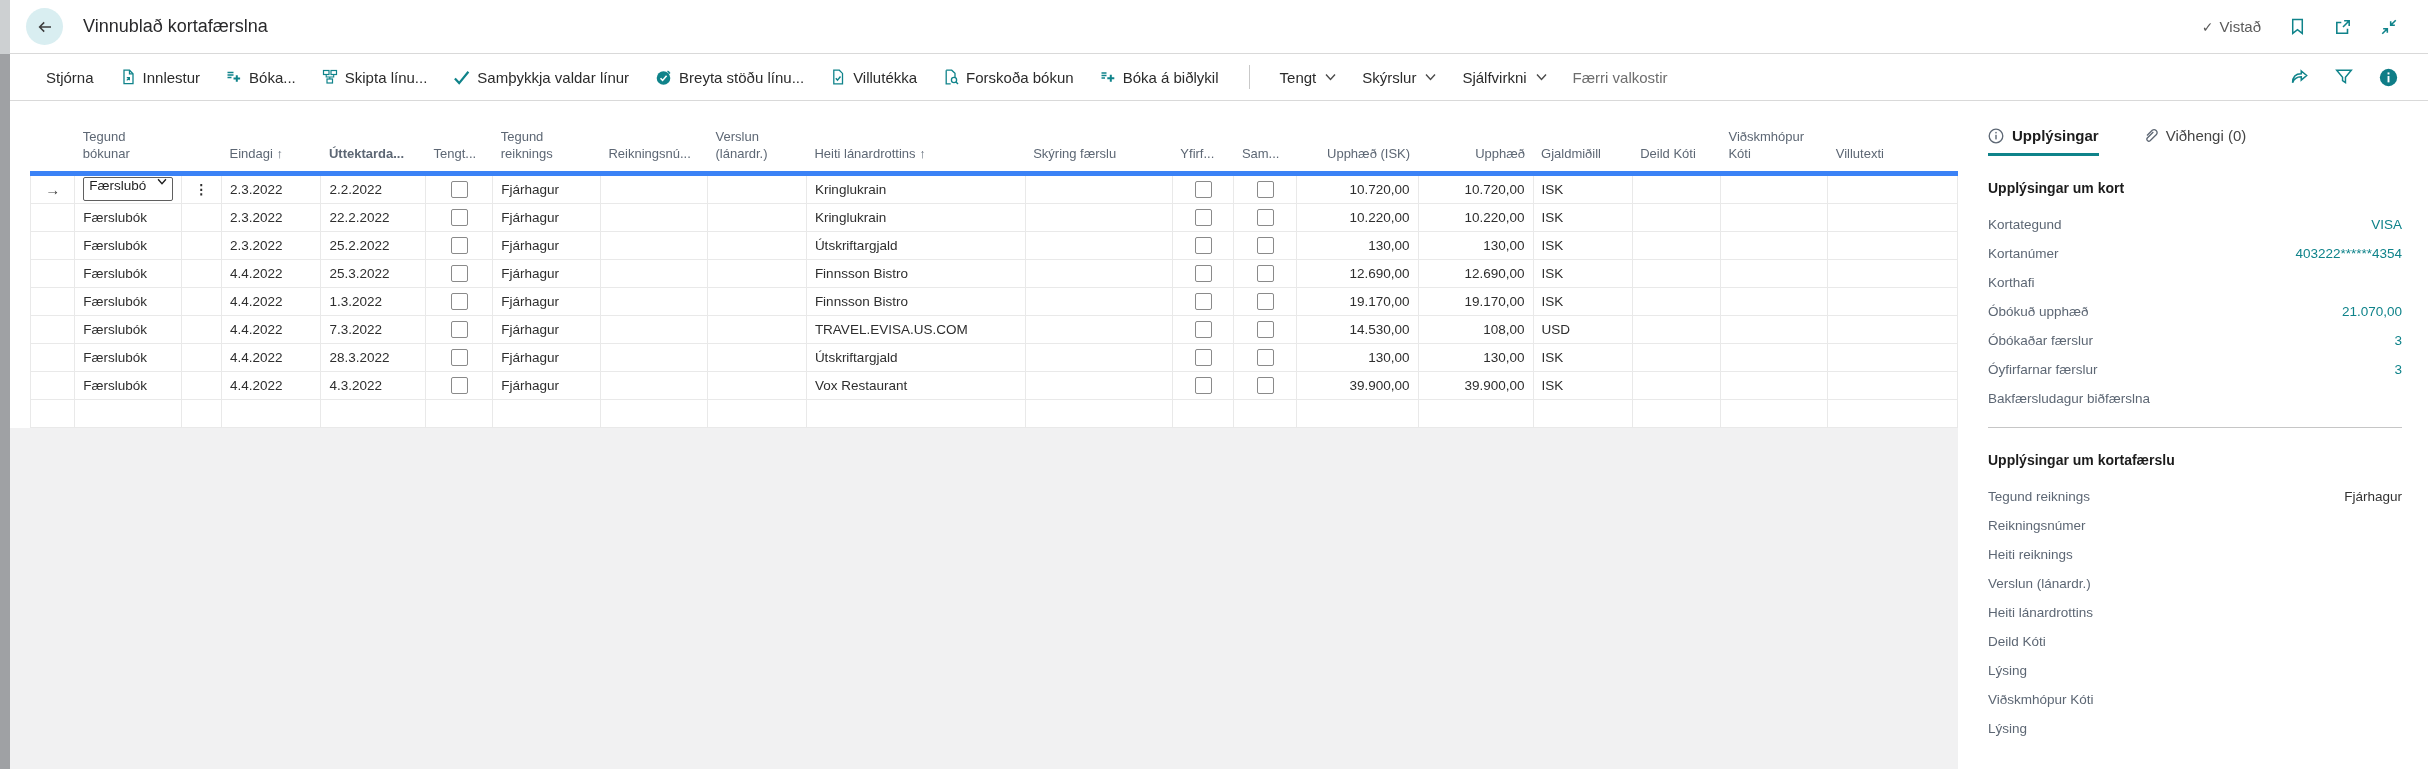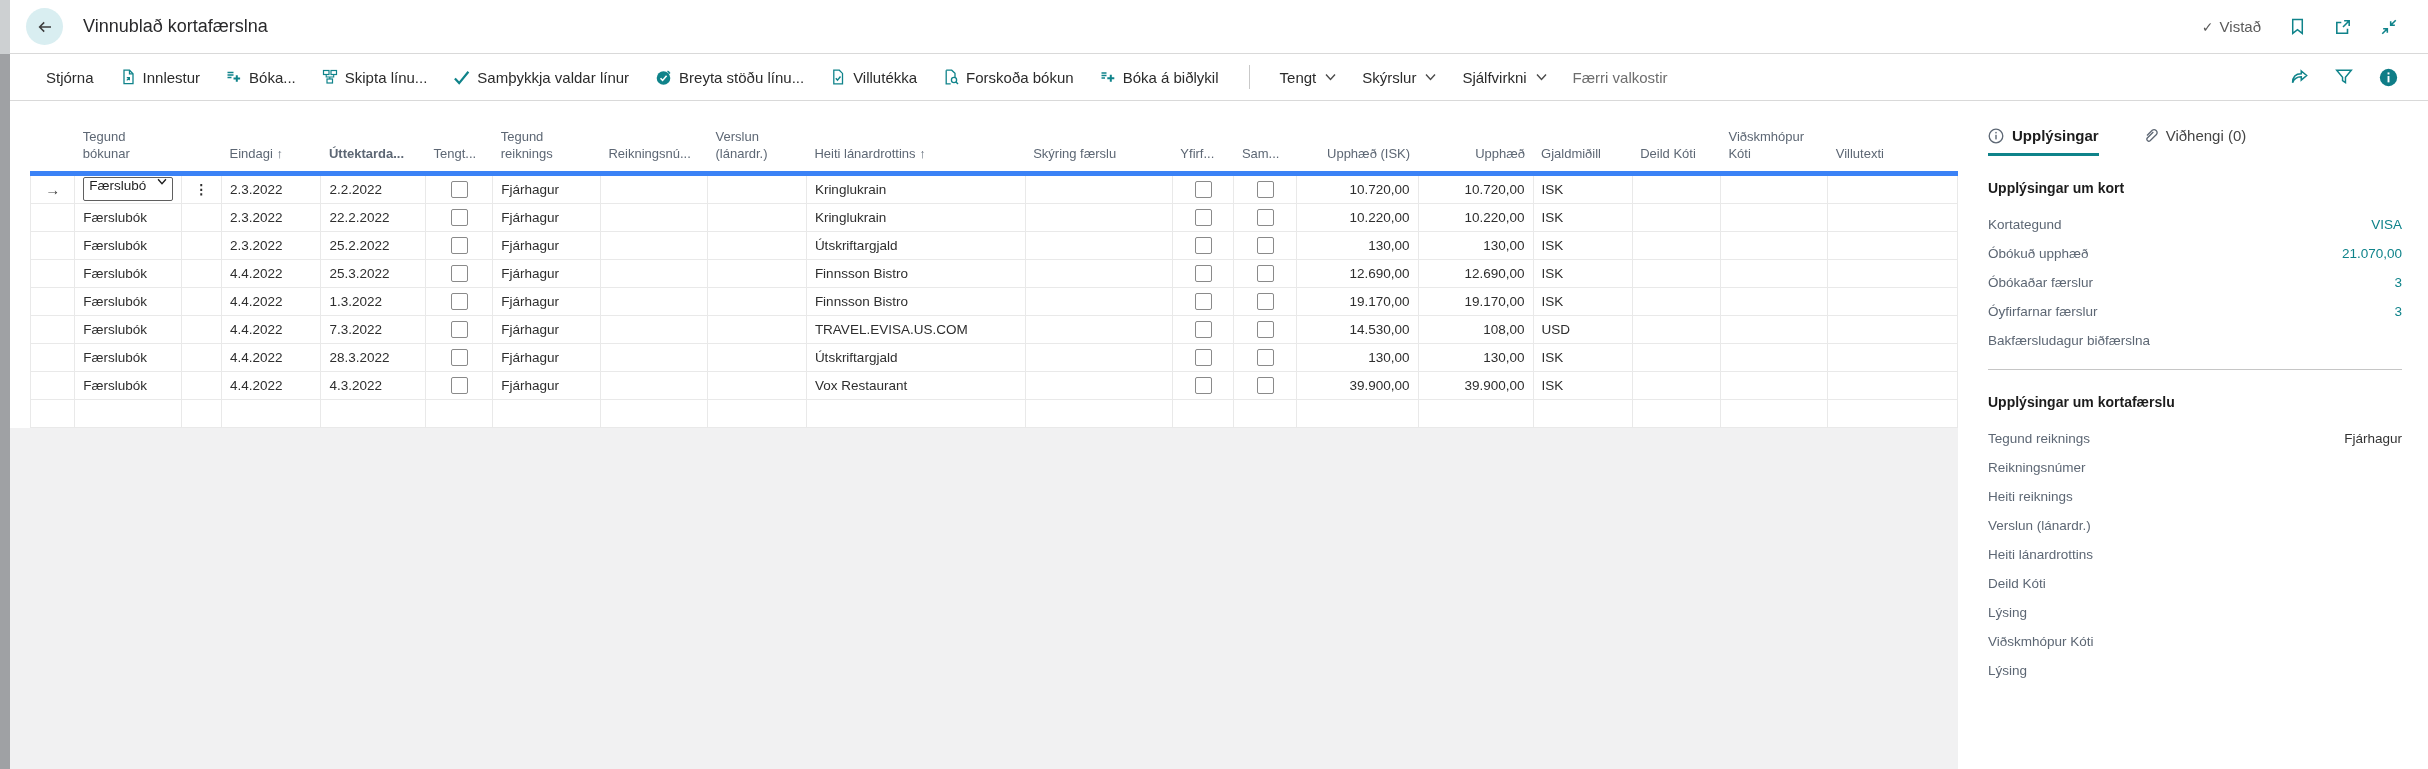--- a/index.html
+++ b/index.html
@@ -504,20 +504,28 @@
               <span>Viðhengi (0)</span>
             </div>
           </div>
         <div class="section-title">Upplýsingar um kort</div>
         <div id="card-fields">
             <div class="field-row">
               <span class="field-label">Kortategund</span>
               <span class="field-value link">VISA</span>
             </div>
             <div class="field-row">
+              <span class="field-label">Kortanúmer</span>
+              <span class="field-value link">403222******4354</span>
+            </div>
+            <div class="field-row">
+              <span class="field-label">Korthafi</span>
+              <span class="field-value plain"></span>
+            </div>
+            <div class="field-row">
               <span class="field-label">Óbókuð upphæð</span>
               <span class="field-value link">21.070,00</span>
             </div>
             <div class="field-row">
               <span class="field-label">Óbókaðar færslur</span>
               <span class="field-value link">3</span>
             </div>
             <div class="field-row">
               <span class="field-label">Óyfirfarnar færslur</span>
               <span class="field-value link">3</span>

